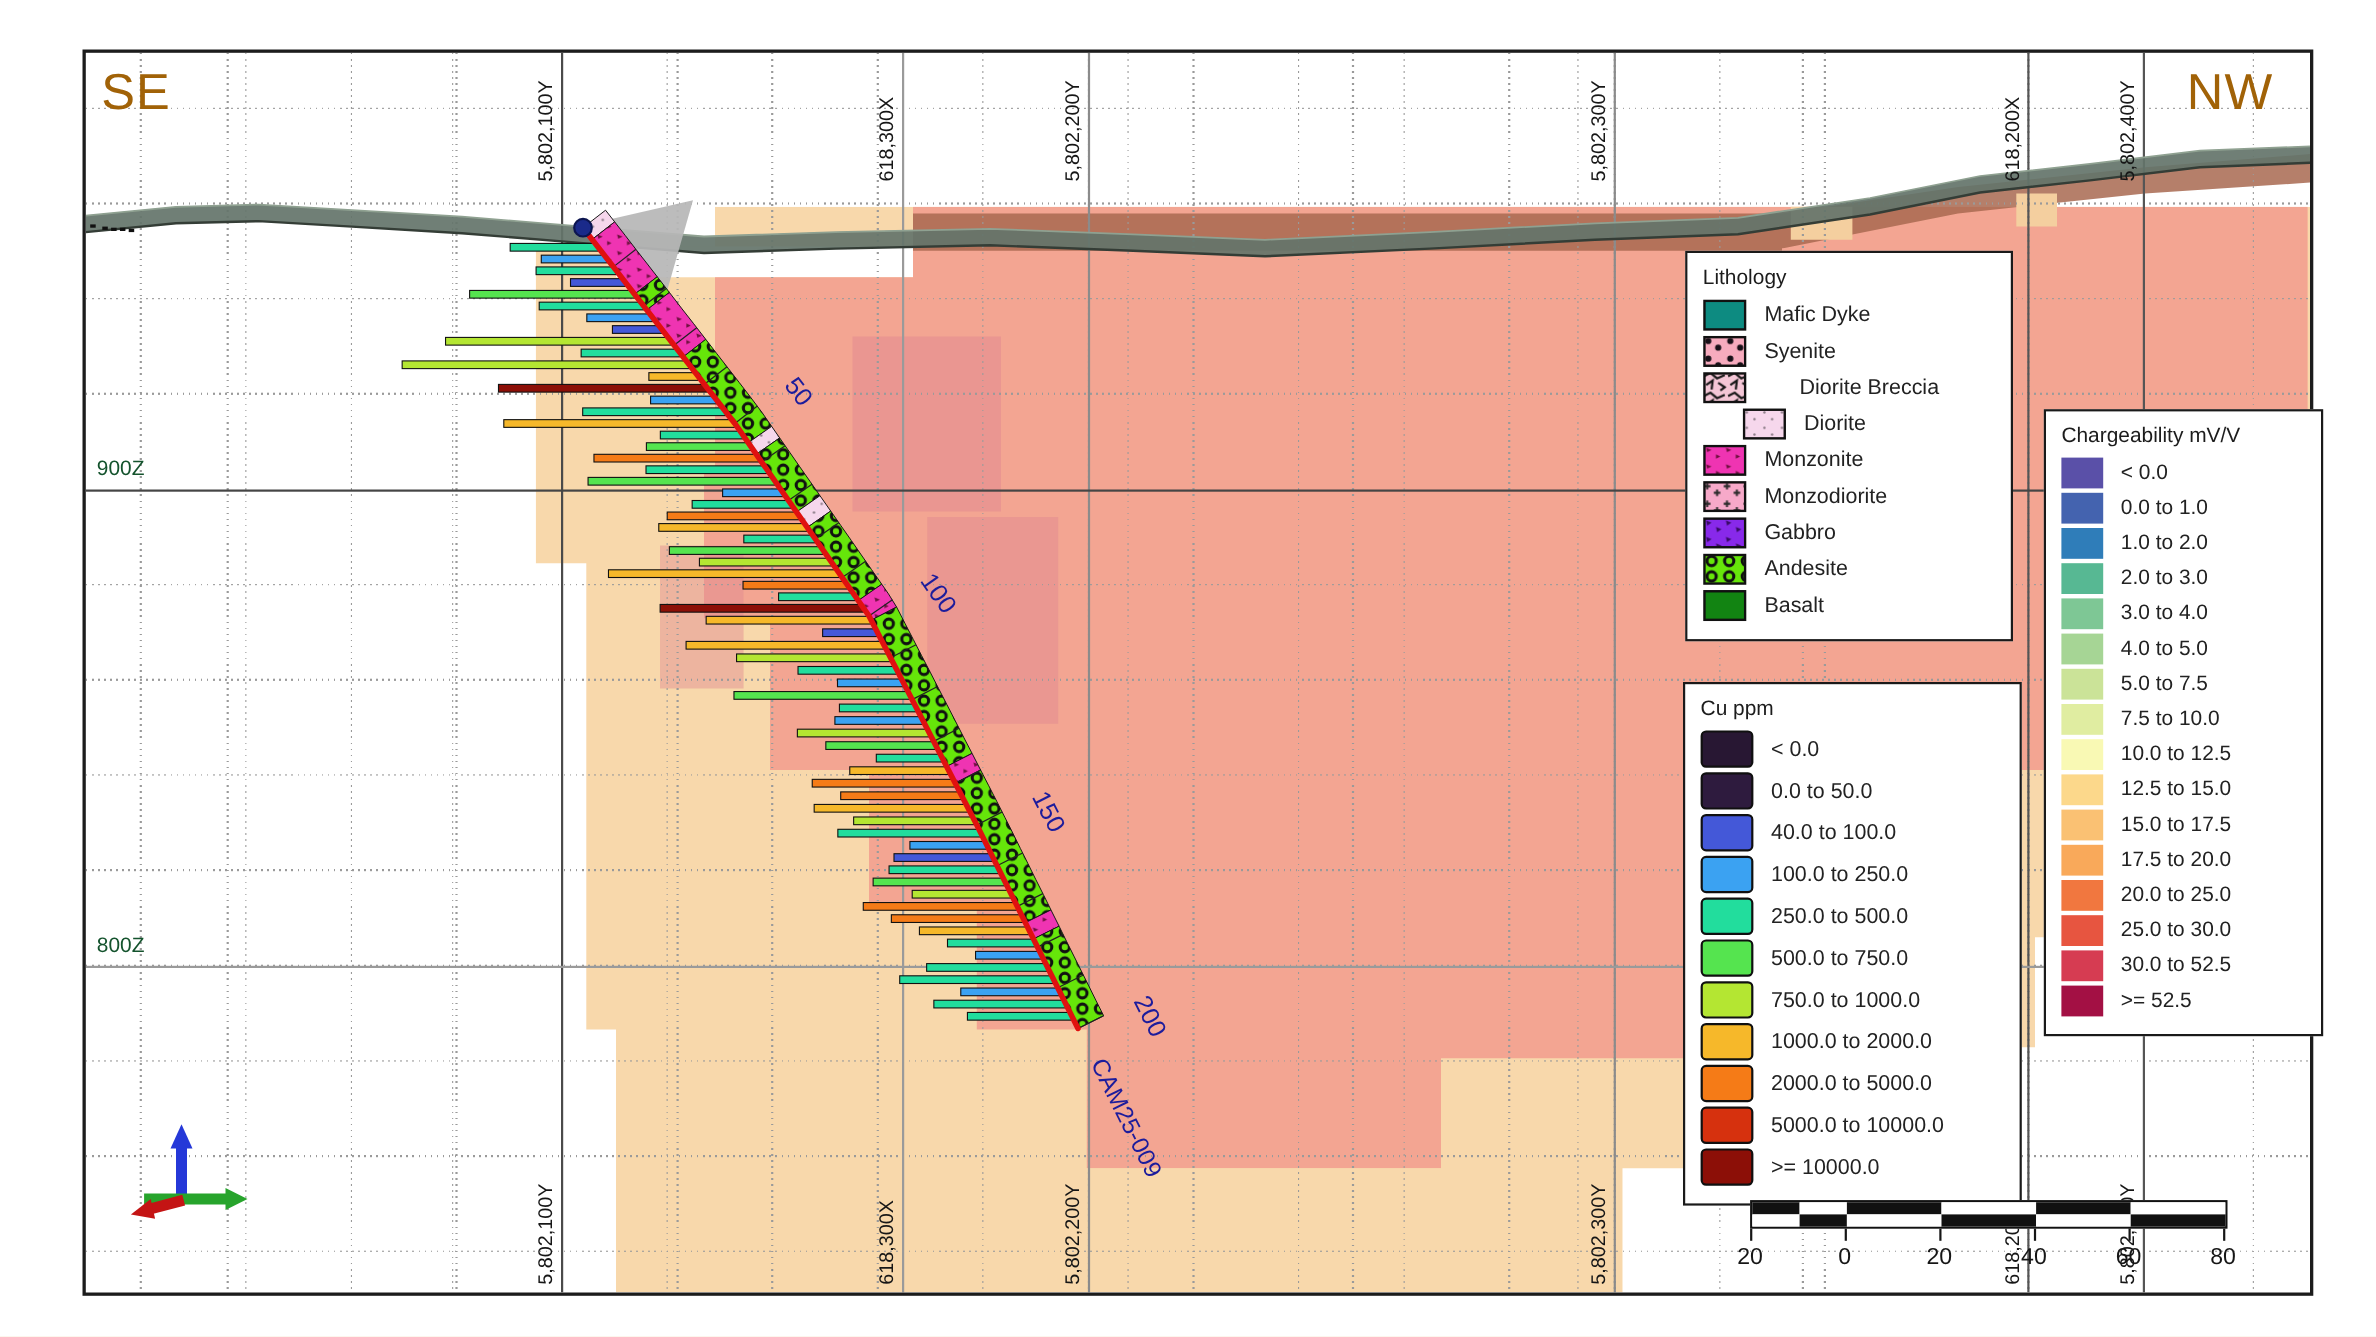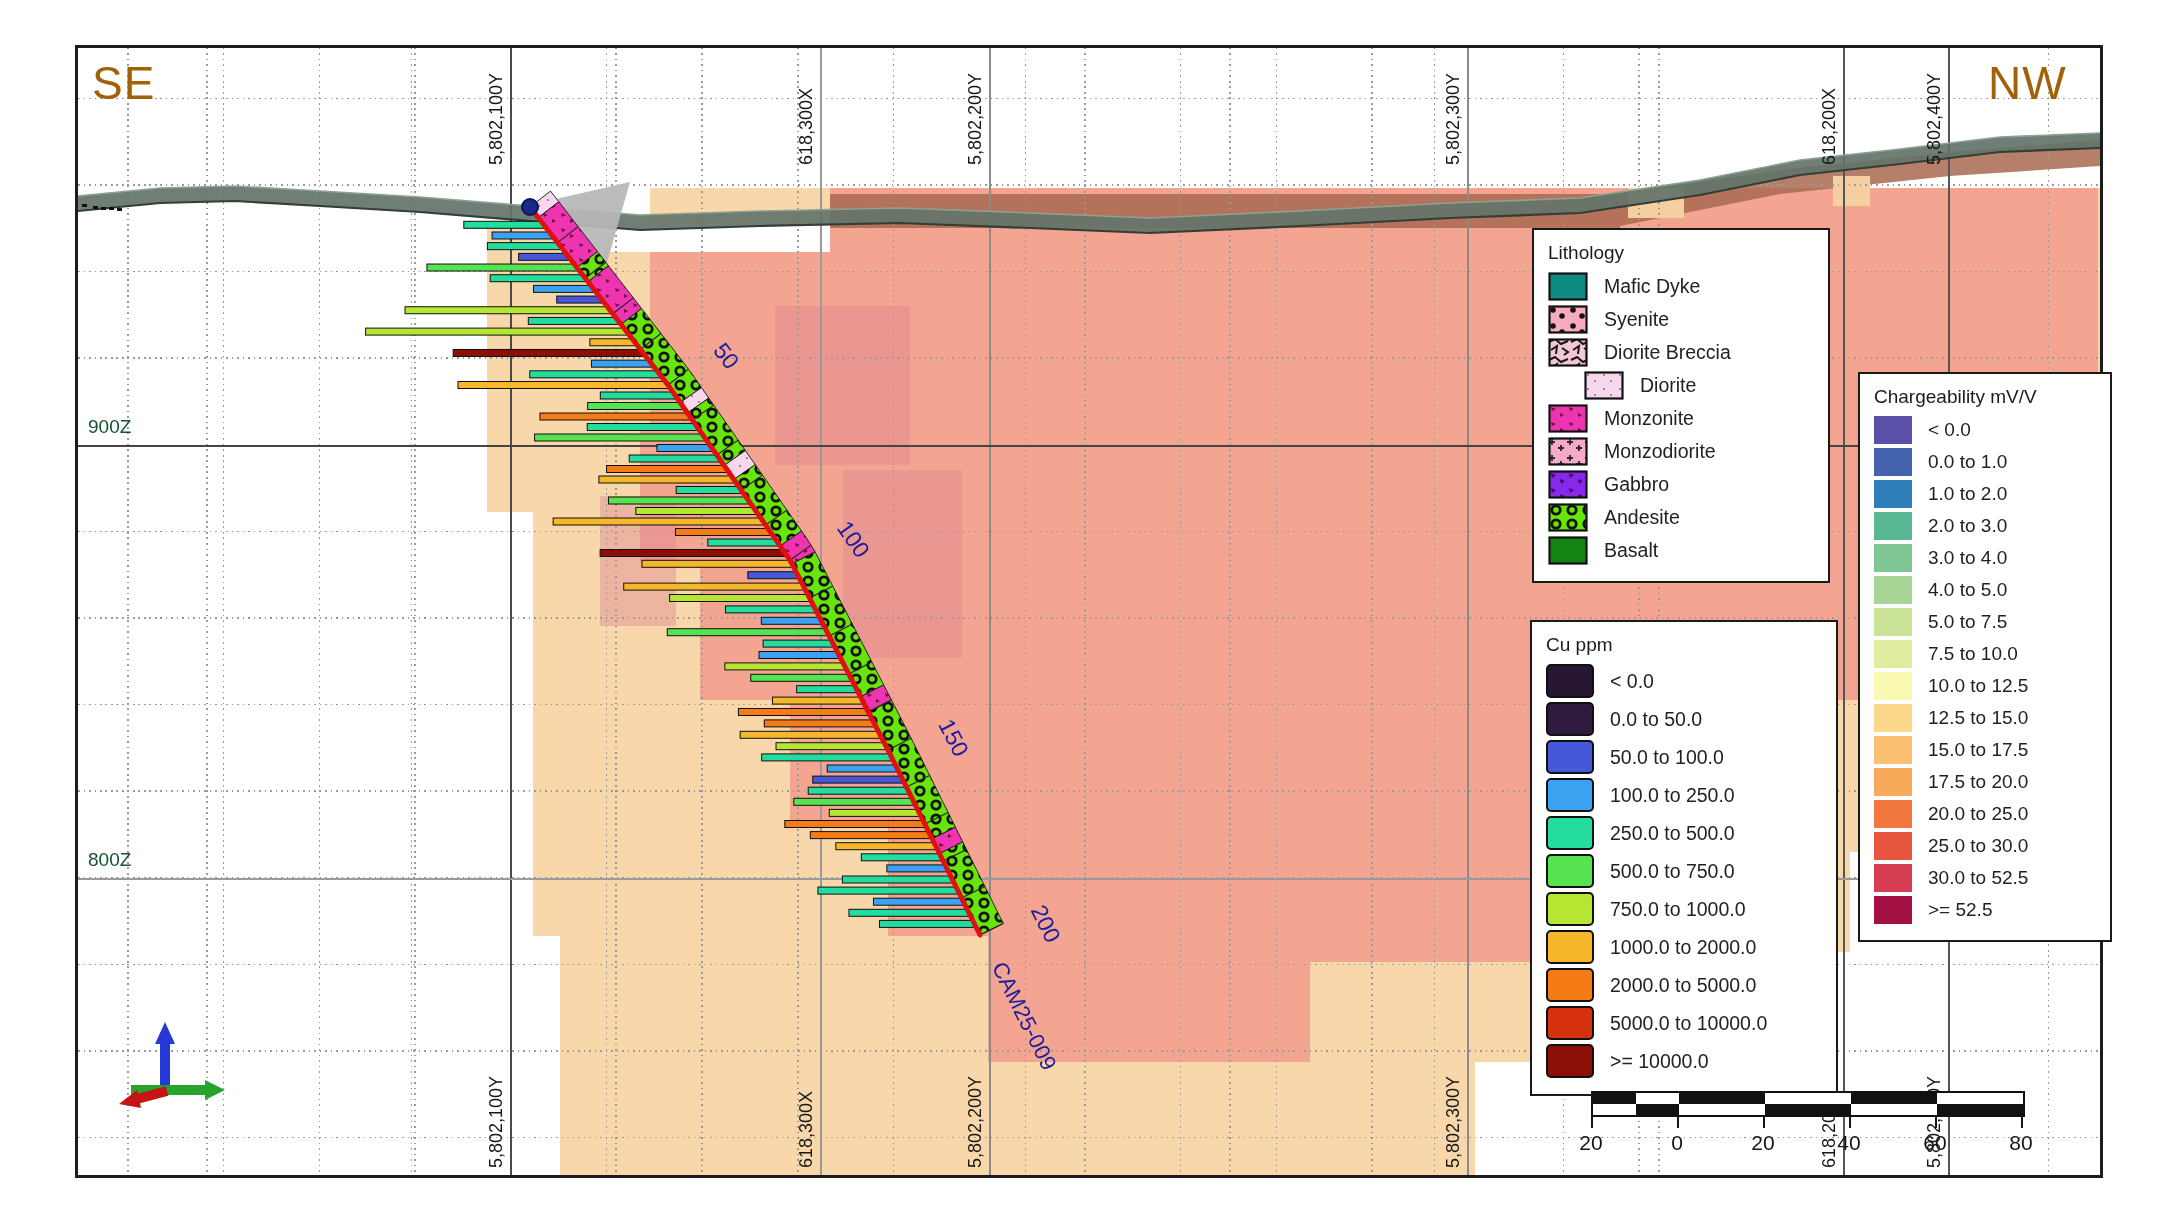--- a/index.html
+++ b/index.html
@@ -261,21 +261,21 @@
             <rect x="1.5" y="1.5" width="37" height="26" fill="url(#pat-mafic)" stroke="#111" stroke-width="2.2"></rect>
           </svg>
           <span class="lab">Mafic Dyke</span>
         </div>
         <div class="lrow" style="position: relative;">
           <svg width="40" height="29">
             <rect x="1.5" y="1.5" width="37" height="26" fill="url(#pat-syenite)" stroke="#111" stroke-width="2.2"></rect>
           </svg>
           <span class="lab">Syenite</span>
         </div>
-        <div class="lrow" style="position: relative;">
+        <div class="lrow" style="position: relative; gap: 32px;">
           <svg width="40" height="29">
             <rect x="1.5" y="1.5" width="37" height="26" fill="url(#pat-breccia)" stroke="#111" stroke-width="2.2"></rect>
           </svg>
           <span class="lab">Diorite Breccia</span>
         </div>
         <div class="lrow" style="position: relative; padding-left: 36px;">
           <svg width="40" height="29">
             <rect x="1.5" y="1.5" width="37" height="26" fill="url(#pat-diorite)" stroke="#111" stroke-width="2.2"></rect>
           </svg>
           <span class="lab">Diorite</span>
@@ -318,21 +318,21 @@
         <div class="lrow" style="position: relative;">
           <div class="sw-cu" style="background: rgb(40, 23, 51);"></div>
           <span class="lab">&lt; 0.0</span>
         </div>
         <div class="lrow" style="position: relative;">
           <div class="sw-cu" style="background: rgb(46, 27, 62);"></div>
           <span class="lab">0.0 to 50.0</span>
         </div>
         <div class="lrow" style="position: relative;">
           <div class="sw-cu" style="background: rgb(68, 88, 216);"></div>
-          <span class="lab">50.0 to 100.0</span>
+          <span class="lab">40.0 to 100.0</span>
         </div>
         <div class="lrow" style="position: relative;">
           <div class="sw-cu" style="background: rgb(59, 162, 242);"></div>
           <span class="lab">100.0 to 250.0</span>
         </div>
         <div class="lrow" style="position: relative;">
           <div class="sw-cu" style="background: rgb(34, 221, 157);"></div>
           <span class="lab">250.0 to 500.0</span>
         </div>
         <div class="lrow" style="position: relative;">

